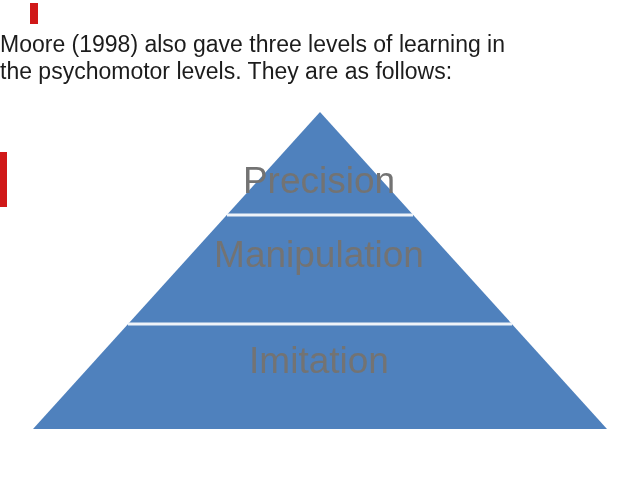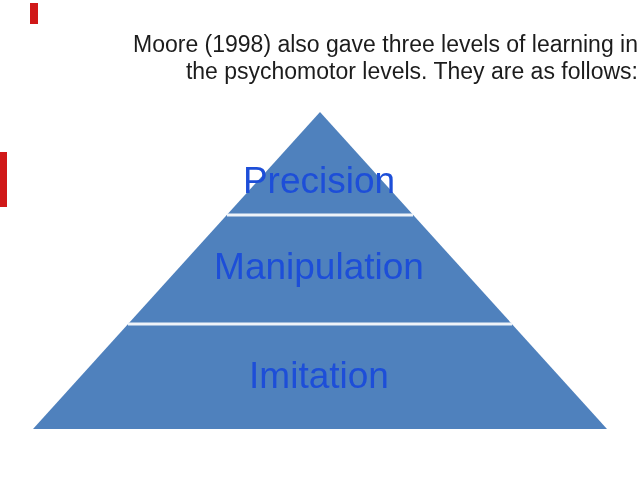--- a/index.html
+++ b/index.html
@@ -13,48 +13,48 @@
     width: 638px;
     height: 479px;
     background: #ffffff;
     overflow: hidden;
   }
   .slide-title {
     position: absolute;
     top: 31px;
     left: 0;
     right: 0;
-    text-align: right;
+    text-align: left;
     color: #1c1c1c;
     font-size: 23px;
     line-height: 27px;
     font-weight: 400;
     letter-spacing: 0px;
   }
   .pyramid-svg {
     position: absolute;
     top: 0;
     left: 0;
     width: 638px;
     height: 479px;
     display: block;
   }
   .level-label {
     position: absolute;
     left: 0;
     right: 0;
     text-align: center;
-    color: #1d4ed8;
+    color: #737373;
     font-size: 37px;
     line-height: 38px;
     font-weight: 400;
   }
   .label-precision    { top: 162px; }
-  .label-manipulation { top: 248px; text-align: center; }
-  .label-imitation    { top: 357px; }
+  .label-manipulation { top: 236px; text-align: center; }
+  .label-imitation    { top: 342px; }
   .red-marker {
     position: absolute;
     background: #d01818;
   }
   .marker-top-left {
     left: 30px;
     top: 3px;
     width: 8px;
     height: 21px;
   }

